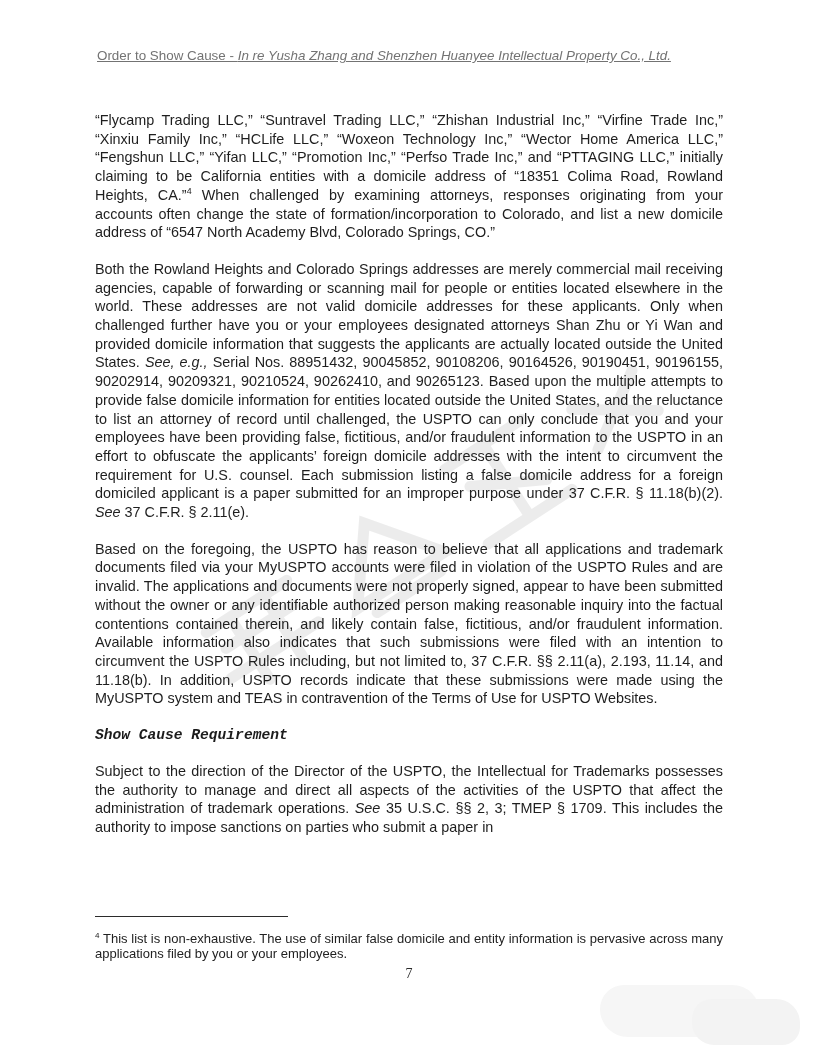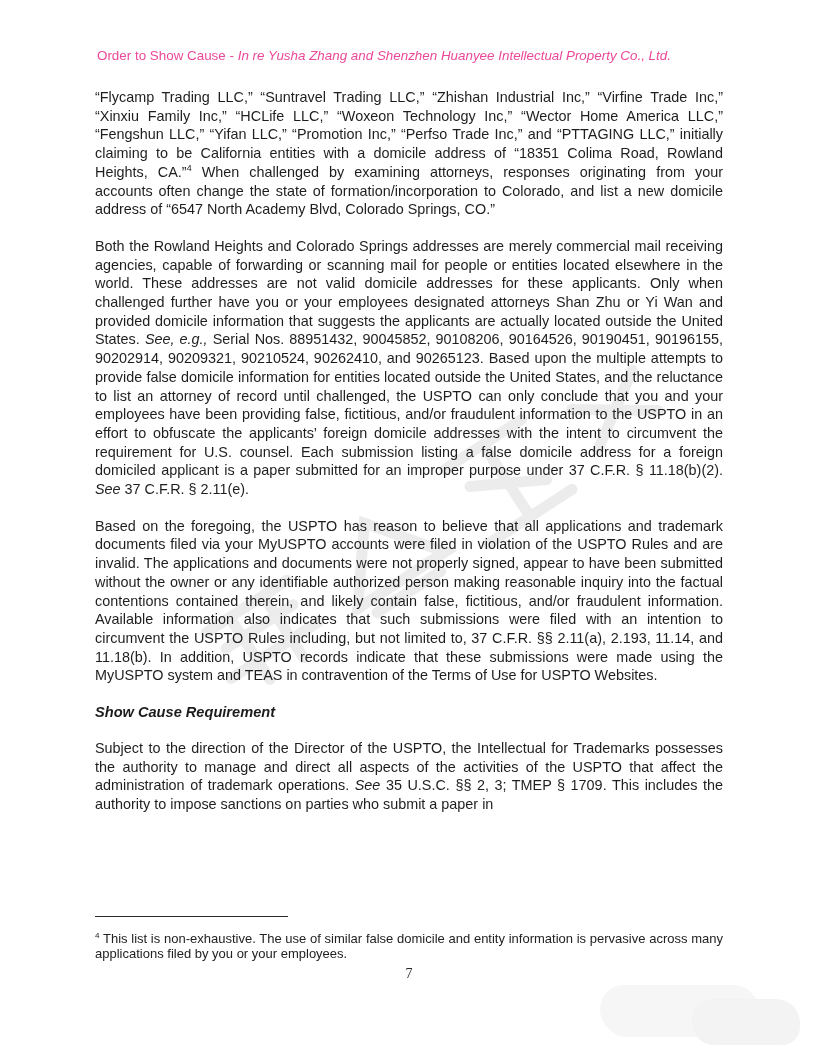--- a/index.html
+++ b/index.html
@@ -12,40 +12,42 @@
     overflow: hidden;
     font-family: "Liberation Sans", "DejaVu Sans", sans-serif;
     color: #1e1e1e;
   }
   .running-header {
     position: absolute;
     top: 48px;
     left: 97px;
     font-size: 13.4px;
     white-space: nowrap;
-    color: #ec4899;
+    color: #737373;
+    text-decoration: underline;
   }
   .content {
     position: absolute;
-    top: 88px;
+    top: 111px;
     left: 95px;
     width: 628px;
     font-size: 14.4px;
     line-height: 18.7px;
     text-align: justify;
     color: #1e1e1e;
   }
   .content p.body-para { margin: 0 0 18px 0; }
   .section-heading {
     font-size: 14.6px;
     font-weight: bold;
     font-style: italic;
     text-align: left;
     margin: 0 0 17px 0;
     color: #1c1c1c;
+    font-family: Liberation Mono, monospace;
   }
   sup.fn-ref {
     font-size: 0.62em;
     vertical-align: super;
     line-height: 0;
   }
   .footnotes {
     position: absolute;
     left: 95px;
     top: 916px;

